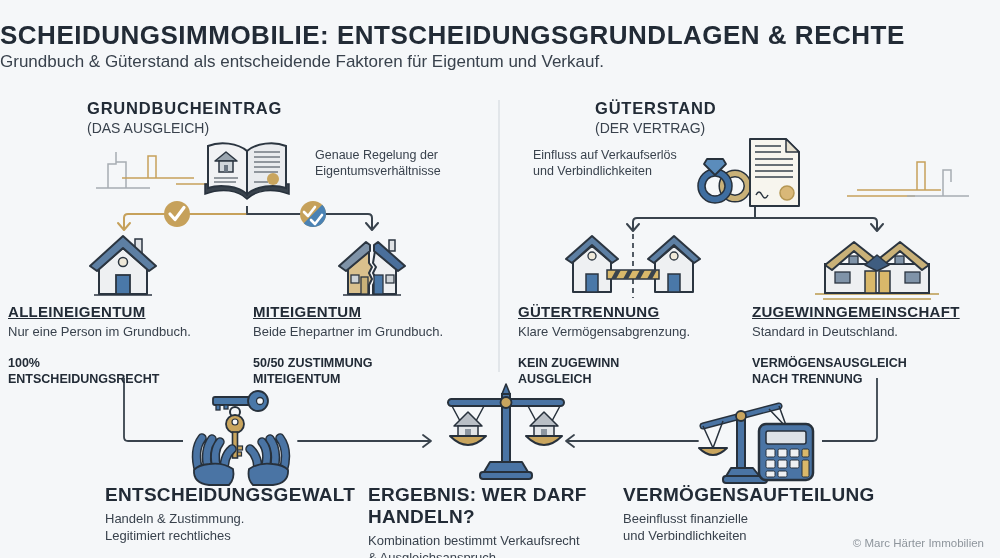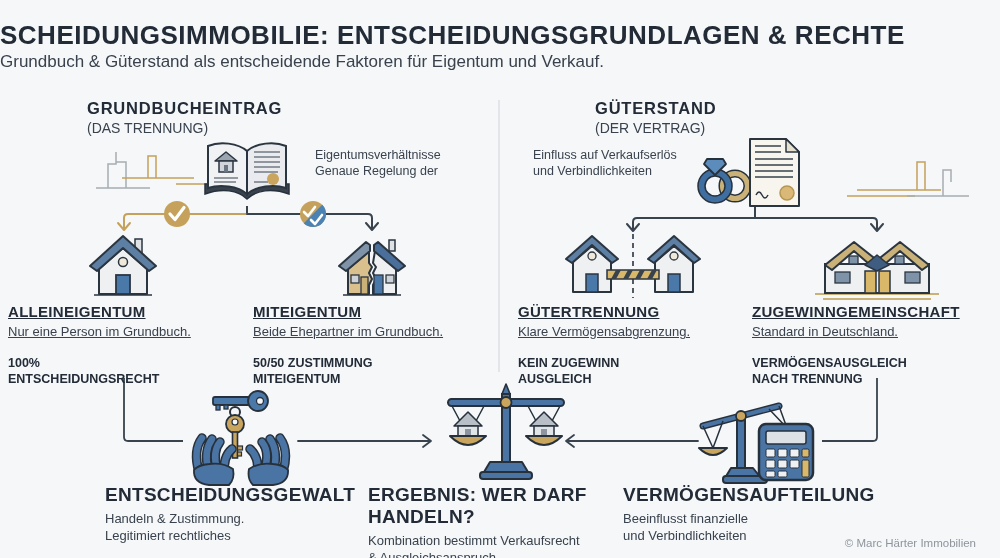--- a/index.html
+++ b/index.html
@@ -10,26 +10,26 @@
   }
   .abs{position:absolute;}
   .center{text-align:left;}
   #title{left:0;top:20px;width:1000px;font-size:26px;font-weight:700;letter-spacing:.5px;}
   #subtitle{left:0;top:52px;width:1000px;font-size:17px;color:#39424d;}
   .sec-heading{font-size:16.5px;font-weight:700;letter-spacing:.8px;}
   .sec-subheading{font-size:14px;color:#39424d;margin-top:2px;}
   .note{font-size:12.5px;color:#39424d;line-height:16px;}
   .branch{width:230px;}
   .branch .b-title{font-size:15px;font-weight:700;letter-spacing:.3px;text-decoration:underline;}
-  .branch .b-desc{font-size:13px;color:#39424d;margin-top:4px;text-decoration:underline;}
+  .branch .b-desc{font-size:13px;color:#39424d;margin-top:4px;}
   .branch .b-tag{font-size:12.5px;font-weight:700;margin-top:16px;line-height:16px;}
   .bottom-block{width:270px;}
   .bottom-block .b-title{font-size:19px;font-weight:700;letter-spacing:.3px;}
   .bottom-block .b-desc{font-size:13px;color:#39424d;margin-top:4px;line-height:17px;}
-  #footer-credit{right:24px;top:537px;font-size:11.5px;color:#8e959c;}
+  #footer-credit{right:16px;top:537px;font-size:11.5px;color:#8e959c;}
   svg{display:block;}
 </style>
 </head>
 <body>
 
 <div id="canvas">
 
   <div class="abs center" id="title">SCHEIDUNGSIMMOBILIE: ENTSCHEIDUNGSGRUNDLAGEN &amp; RECHTE</div>
   <div class="abs center" id="subtitle">Grundbuch &amp; Güterstand als entscheidende Faktoren für Eigentum und Verkauf.</div>
 
@@ -57,21 +57,21 @@
     <path d="M637,218 H873 M633,222 Q633,218 637,218 M873,218 Q877,218 877,222 M633,222 V230 M877,222 V230 M627,224 L633,231 L639,224 M871,224 L877,231 L883,224" stroke="#39434d" stroke-width="2" fill="none" stroke-linecap="round" stroke-linejoin="round"></path>
 
     <path d="M124,378 V437 Q124,441 128,441 H183" stroke="#39434d" stroke-width="1.8" fill="none"></path>
     <path d="M877,378 V437 Q877,441 873,441 H822" stroke="#39434d" stroke-width="1.8" fill="none"></path>
     <path d="M298,441 H430 M423,435 L431,441 L423,447" stroke="#39434d" stroke-width="1.8" fill="none" stroke-linecap="round" stroke-linejoin="round"></path>
     <path d="M698,441 H567 M574,435 L566,441 L574,447" stroke="#39434d" stroke-width="1.8" fill="none" stroke-linecap="round" stroke-linejoin="round"></path>
   </svg>
 
   <div class="abs center" style="left:87px;top:99px;width:320px;">
     <div class="sec-heading">GRUNDBUCHEINTRAG</div>
-    <div class="sec-subheading">(DAS TRENNUNG)</div>
+    <div class="sec-subheading">(DAS AUSGLEICH)</div>
   </div>
 
   <svg class="abs" style="left:92px;top:140px;" width="120" height="52" viewBox="0 0 120 52">
     <path d="M4,48 H58 M16,48 V24 H24 V12 M24,22 H34 V48" stroke="#a7adb3" stroke-width="1.5" fill="none"></path>
     <path d="M30,38 H102 M56,38 V16 H64 V38 M84,44 H116" stroke="#c6a15b" stroke-width="1.5" fill="none"></path>
   </svg>
 
   <svg class="abs" style="left:200px;top:134px;" width="95" height="74" viewBox="0 0 95 74">
     <path d="M5,50 V60 C22,54 38,56 47,65 C56,56 72,54 89,60 V50 Z" fill="#39434d" stroke="#27313c" stroke-width="1.5"></path>
     <path d="M47,60 C38,52 20,50 8,54 L8,12 C20,7 38,9 47,17 Z" fill="#f1f2f4" stroke="#2b3540" stroke-width="2"></path>
@@ -79,22 +79,22 @@
     <path d="M47,17 V60" stroke="#2b3540" stroke-width="1.5"></path>
     <polygon points="15,27 26,18 37,27" fill="#9aa5af" stroke="#2b3540" stroke-width="1.5" stroke-linejoin="round"></polygon>
     <rect x="19" y="27" width="14" height="11" fill="#cfd5da" stroke="#2b3540" stroke-width="1.5"></rect>
     <rect x="24" y="31" width="4" height="7" fill="#6b7682"></rect>
     <path d="M14,44 H38 M14,48 H36" stroke="#39434d" stroke-width="1.2"></path>
     <path d="M54,18 H80 M54,23 H80 M54,28 H80 M54,33 H80 M54,38 H78 M54,48 H68" stroke="#39434d" stroke-width="1.2"></path>
     <circle cx="73" cy="45" r="6" fill="#c9a55e"></circle>
   </svg>
 
   <div class="abs center note" style="left:315px;top:147px;width:145px;">
+    <div>Genaue Regelung der</div>
     <div>Eigentumsverhältnisse</div>
-    <div>Genaue Regelung der</div>
   </div>
 
   <div class="abs center" style="left:595px;top:99px;width:320px;">
     <div class="sec-heading">GÜTERSTAND</div>
     <div class="sec-subheading">(DER VERTRAG)</div>
   </div>
 
   <div class="abs center note" style="left:533px;top:147px;width:155px;">
     <div>Einfluss auf Verkaufserlös</div>
     <div>und Verbindlichkeiten</div>

